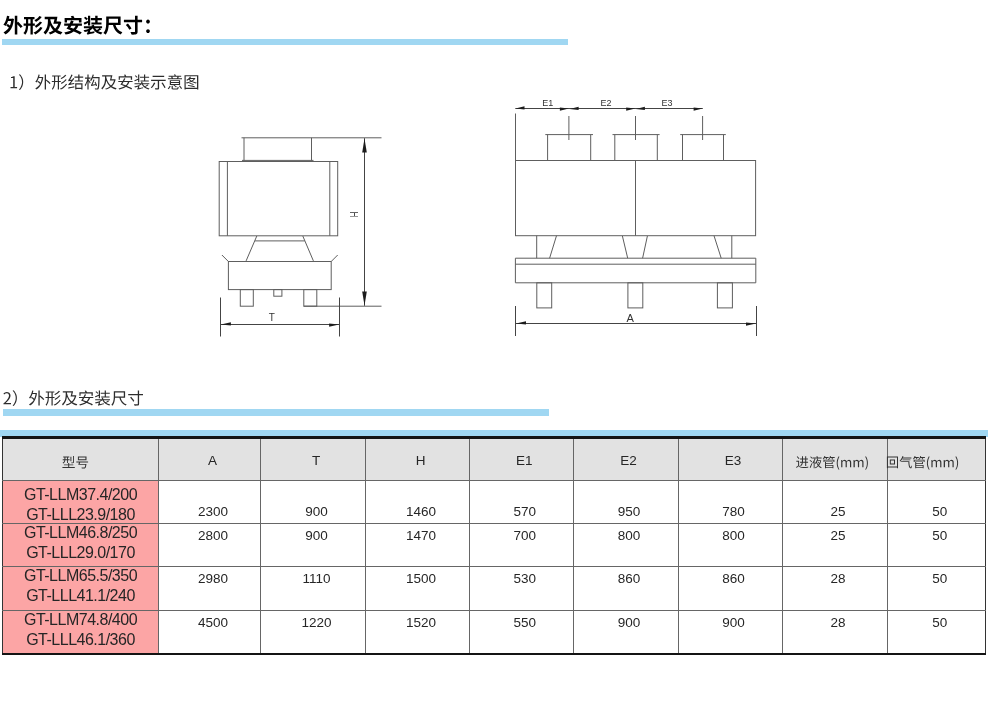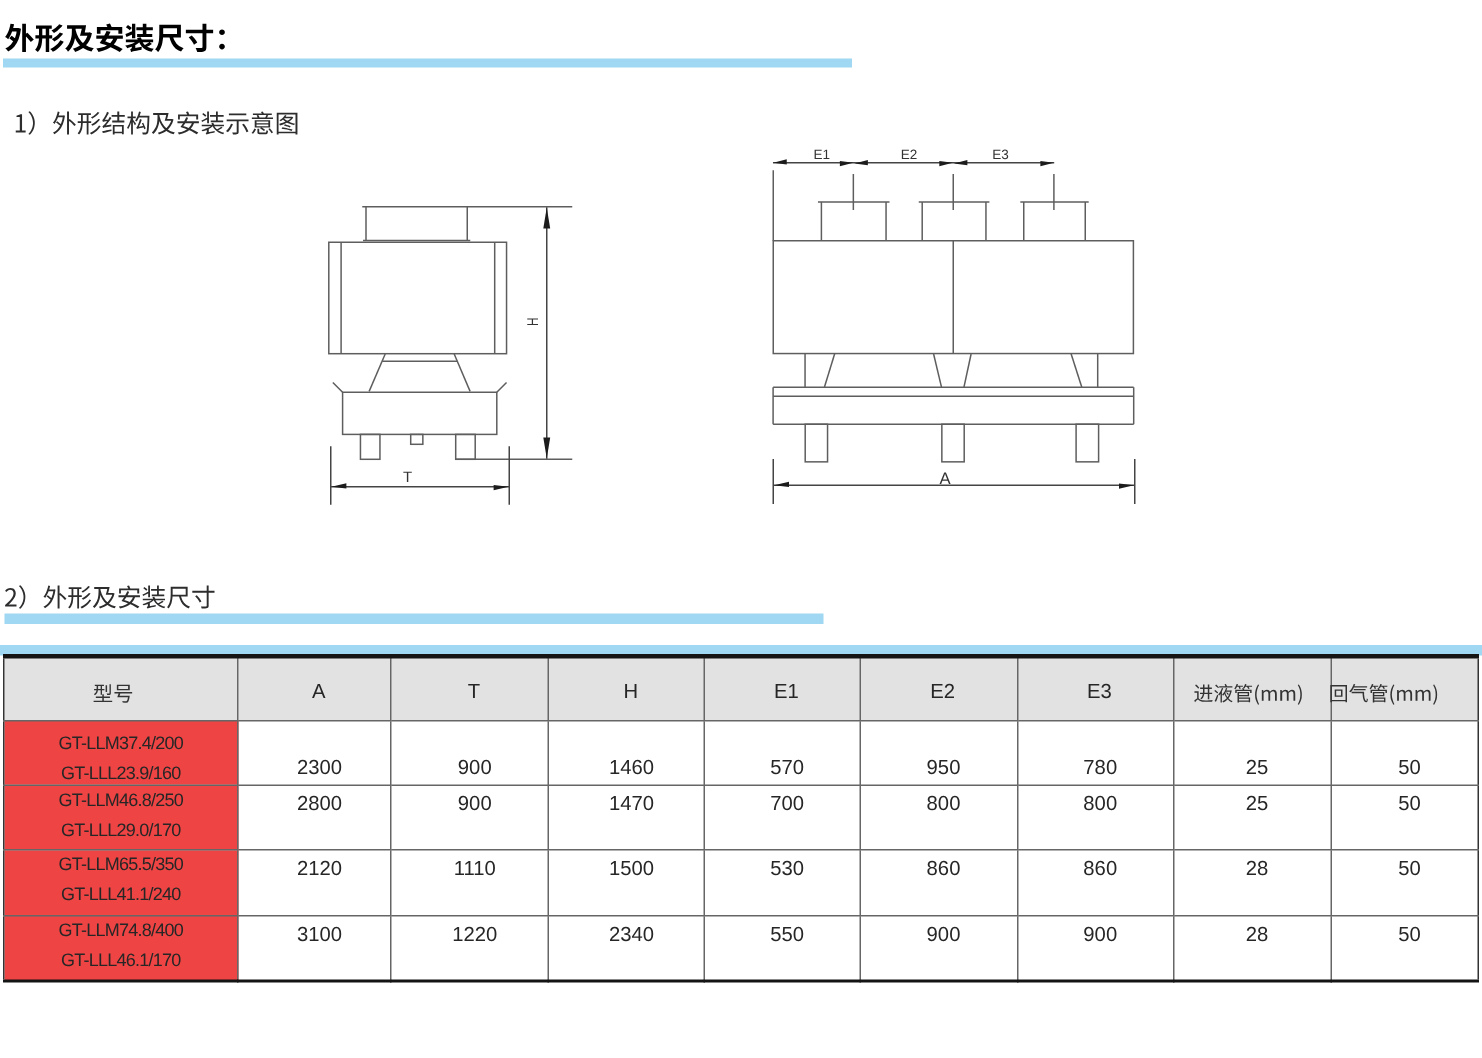--- a/index.html
+++ b/index.html
@@ -8,21 +8,21 @@
 #t td{box-sizing:border-box;border:1px solid #666;text-align:center;vertical-align:middle;
    font-size:13.5px;color:#262626;padding:0}
 #t tr.r1 td{padding-top:19px}
 #t td.n{padding-left:7px}
 #t tr.up td{padding-bottom:19px}
 #t td.m{padding:0 !important}
 #t tr.r1 .mm{transform:translateY(3px)}
 #t tr.up .mm{transform:translateY(-2px)}
 #t tr.h td{height:42.5px;background:#e2e2e2;padding-left:6px;padding-top:3px}
 #t tr+tr td{height:43.4px}
-#t td.m{background:#ef4444;font-size:12px;letter-spacing:-0.5px}
+#t td.m{background:#fca5a5;font-size:16px;letter-spacing:-0.5px}
 #t td.m div{line-height:20px}
 #t tr td:first-child{border-left:1.5px solid #333}
 #t tr td:last-child{border-right:1.5px solid #333}
 </style></head><body>
 <div class="bar" style="left:2px;top:38.5px;width:566px;height:6.5px"></div>
 <div class="bar" style="left:3px;top:409.3px;width:546px;height:7px"></div>
 <div class="bar" style="left:0px;top:430px;width:988px;height:6.5px"></div>
 <table id="t">
     <colgroup>
       <col style="width:156px">
@@ -44,21 +44,21 @@
         <td>E1</td>
         <td>E2</td>
         <td>E3</td>
         <td></td>
         <td></td>
       </tr>
       <tr class="r1">
         <td class="m">
           <div class="mm">
             <div>GT-LLM37.4/200</div>
-            <div>GT-LLL23.9/160</div>
+            <div>GT-LLL23.9/180</div>
           </div>
         </td>
         <td class="n">2300</td>
         <td class="n">900</td>
         <td class="n">1460</td>
         <td class="n">570</td>
         <td class="n">950</td>
         <td class="n">780</td>
         <td class="n">25</td>
         <td class="n">50</td>
@@ -79,39 +79,39 @@
         <td class="n">25</td>
         <td class="n">50</td>
       </tr>
       <tr class="up">
         <td class="m">
           <div class="mm">
             <div>GT-LLM65.5/350</div>
             <div>GT-LLL41.1/240</div>
           </div>
         </td>
-        <td class="n">2120</td>
+        <td class="n">2980</td>
         <td class="n">1110</td>
         <td class="n">1500</td>
         <td class="n">530</td>
         <td class="n">860</td>
         <td class="n">860</td>
         <td class="n">28</td>
         <td class="n">50</td>
       </tr>
       <tr class="up">
         <td class="m">
           <div class="mm">
             <div>GT-LLM74.8/400</div>
-            <div>GT-LLL46.1/170</div>
-          </div>
-        </td>
-        <td class="n">3100</td>
+            <div>GT-LLL46.1/360</div>
+          </div>
+        </td>
+        <td class="n">4500</td>
         <td class="n">1220</td>
-        <td class="n">2340</td>
+        <td class="n">1520</td>
         <td class="n">550</td>
         <td class="n">900</td>
         <td class="n">900</td>
         <td class="n">28</td>
         <td class="n">50</td>
       </tr>
     </tbody>
   </table>
 <svg width="988" height="705" viewBox="0 0 988 705" style="position:absolute;left:0;top:0;z-index:5;pointer-events:none">
     <line x1="241.5" y1="137.8" x2="381.5" y2="137.8" stroke="#5e5e5e" stroke-width="1"></line>

